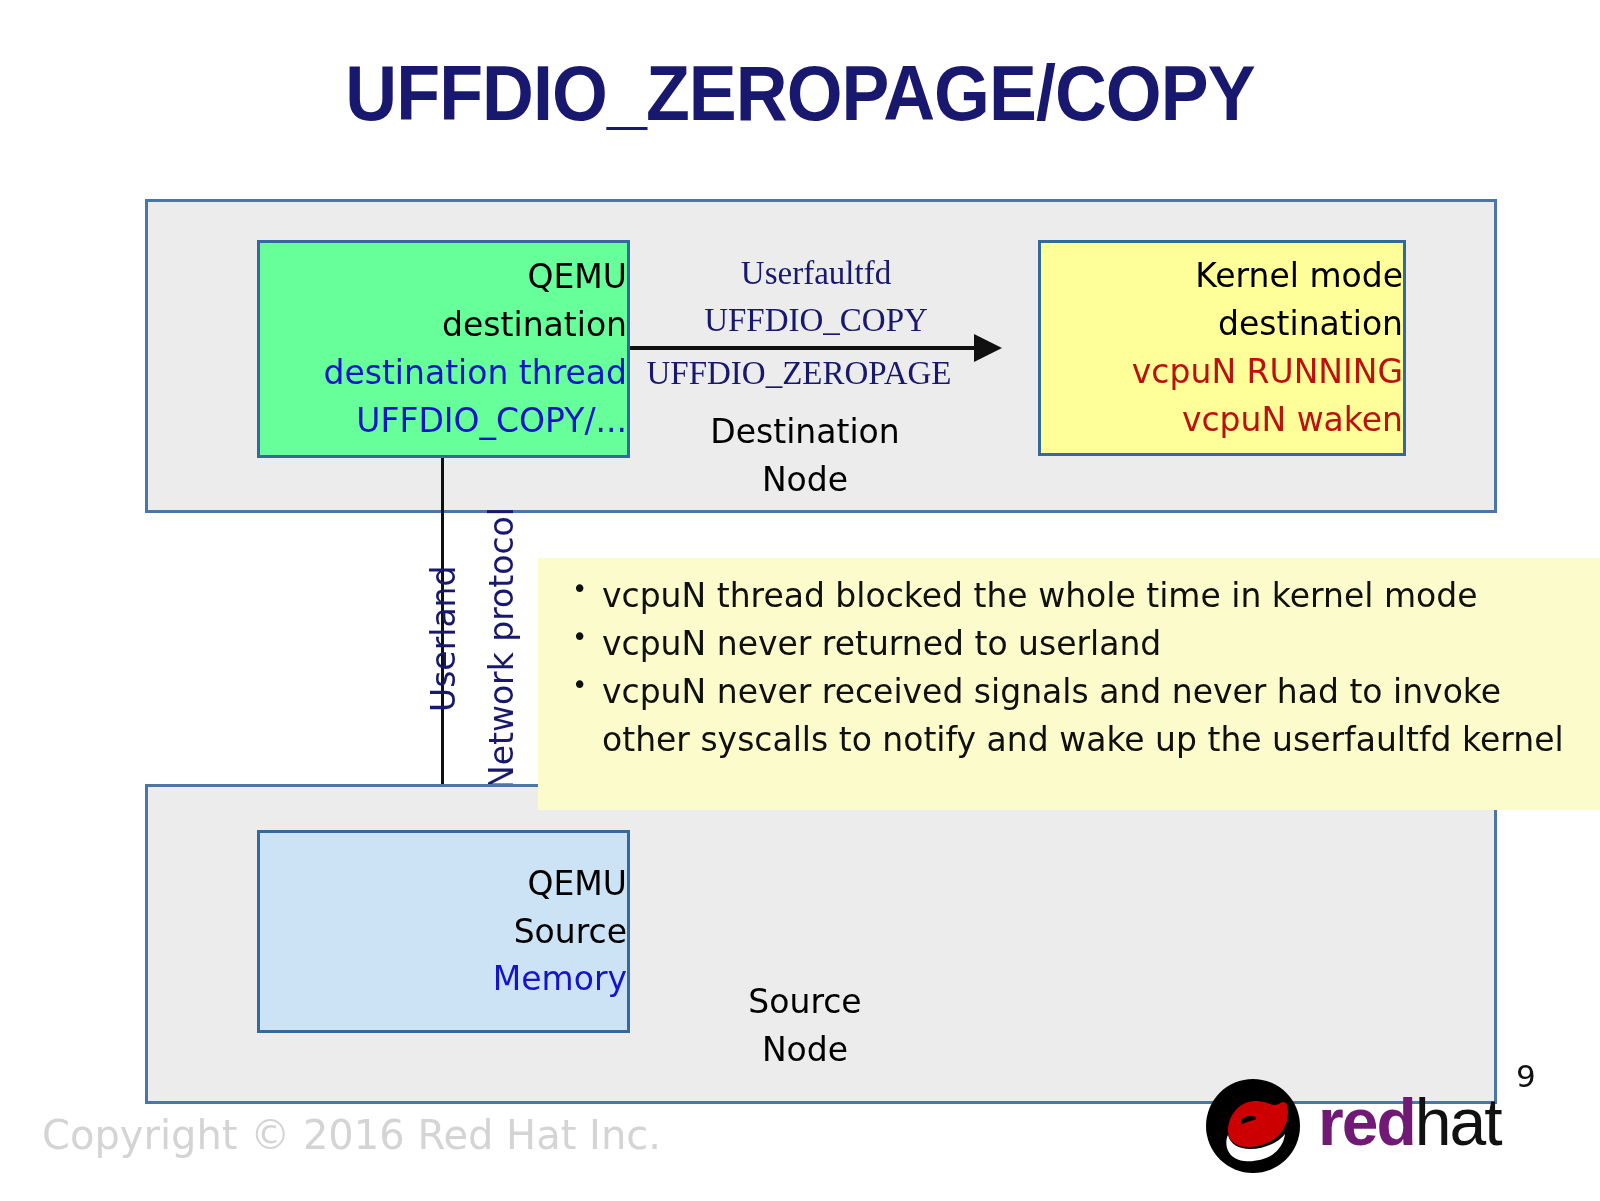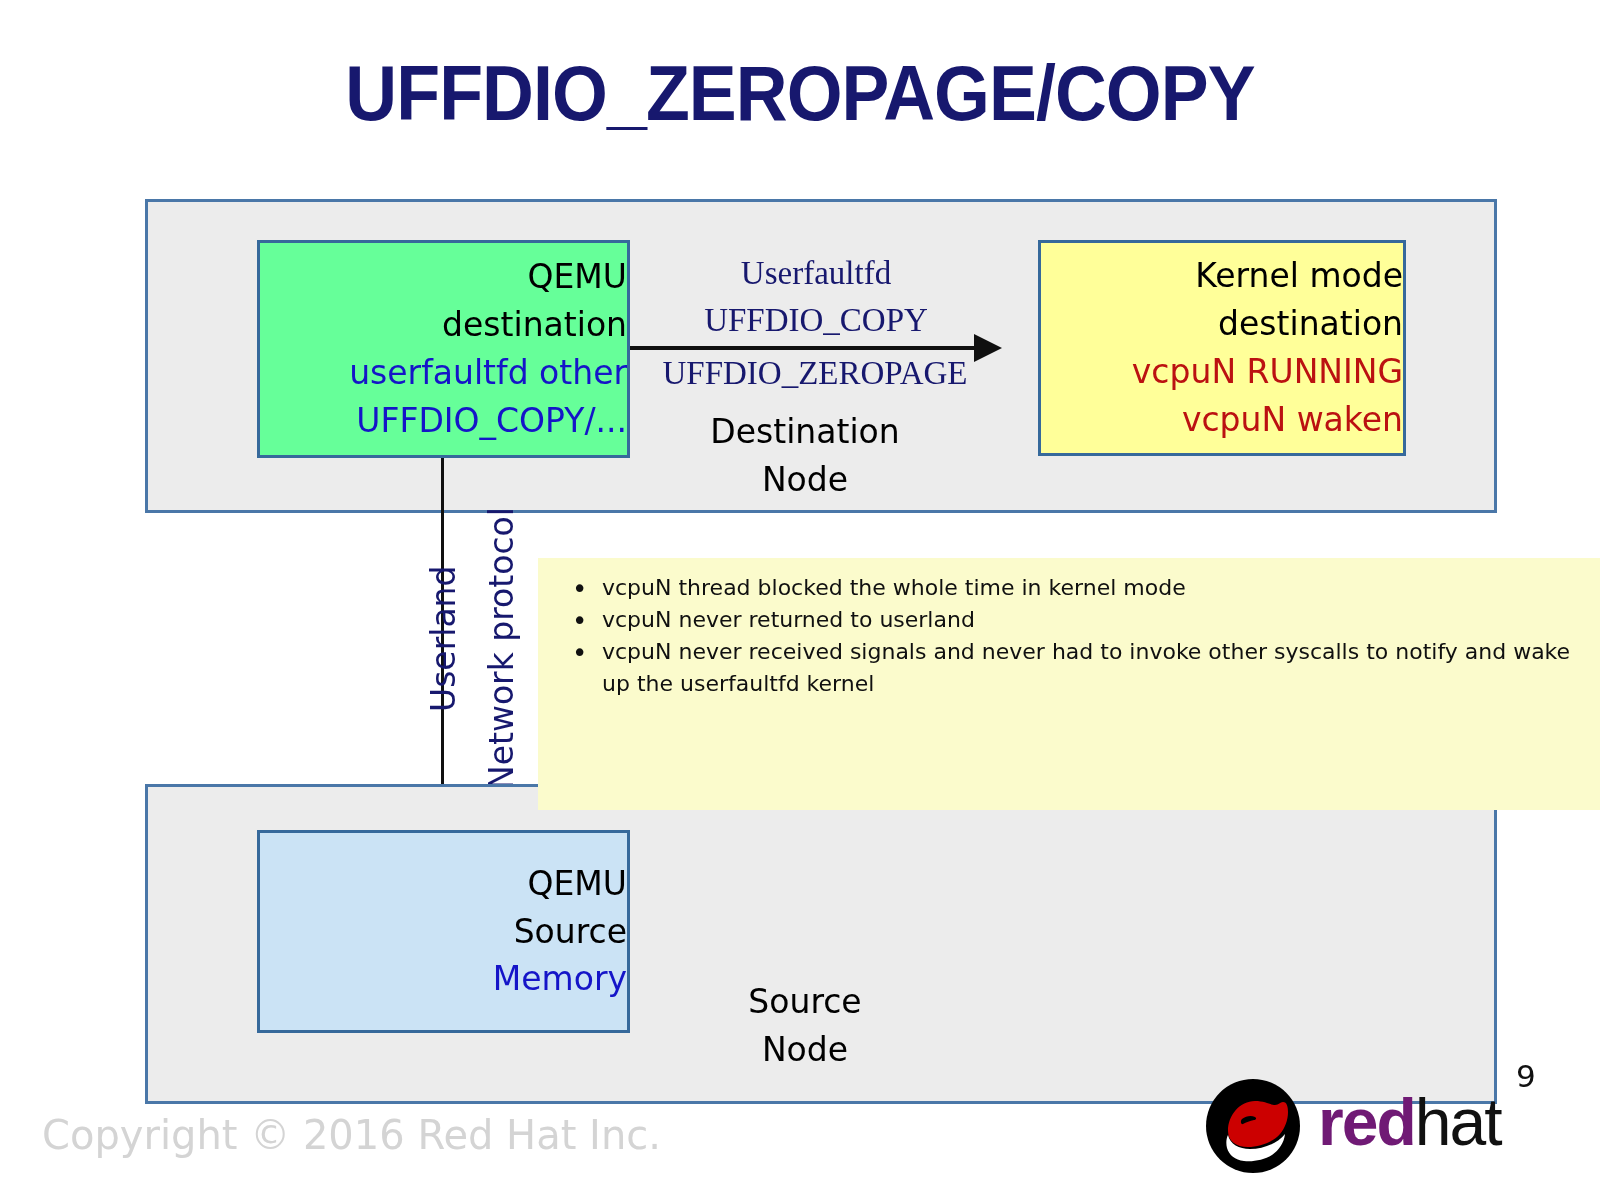--- a/index.html
+++ b/index.html
@@ -80,21 +80,21 @@
   .arrow-label {
     position: absolute;
     text-align: center;
     font-family: Liberation Serif, serif;
     font-size: 33px;
     color: #17186e;
     line-height: 1.42;
     white-space: nowrap;
   }
   #arrow-label-above { left: 630px; top: 250px; width: 372px; }
-  #arrow-label-below { left: 615px; top: 350px; width: 400px; }
+  #arrow-label-below { left: 599px; top: 350px; width: 400px; }
 
   
   #vertical-connector {
     position: absolute; left: 441px; top: 458px;
     width: 3px; height: 374px; background: #101010;
   }
 
   
   .vertical-label {
     position: absolute;
@@ -112,21 +112,21 @@
   #notes-callout {
     position: absolute; left: 538px; top: 558px; width: 1062px; height: 252px;
     background: #fbfbcc;
     padding: 14px 22px 0 30px;
   }
   #notes-list { list-style: none; }
   #notes-list li {
     position: relative;
     padding-left: 34px;
     font-family: "DejaVu Sans", sans-serif;
-    font-size: 22px;
+    font-size: 33px;
     line-height: 1.45;
     color: #101010;
   }
   #notes-list li::before {
     content: "\2022";
     position: absolute; left: 4px; top: -1px;
     font-size: 26px;
     color: #101010;
   }
 
@@ -163,21 +163,21 @@
 
 <div id="slide">
 
   <div id="slide-title">UFFDIO_ZEROPAGE/COPY</div>
 
   <div id="destination-panel" class="node-panel"></div>
 
   <div id="qemu-destination-box" class="flow-box">
     <span class="t-black">QEMU</span>
     <span class="t-black">destination</span>
-    <span class="t-blue">userfaultfd other</span>
+    <span class="t-blue">destination thread</span>
     <span class="t-blue">UFFDIO_COPY/...</span>
   </div>
 
   <div id="kernel-mode-box" class="flow-box">
     <span class="t-black">Kernel mode</span>
     <span class="t-black">destination</span>
     <span class="t-red">vcpuN RUNNING</span>
     <span class="t-red">vcpuN waken</span>
   </div>
 

